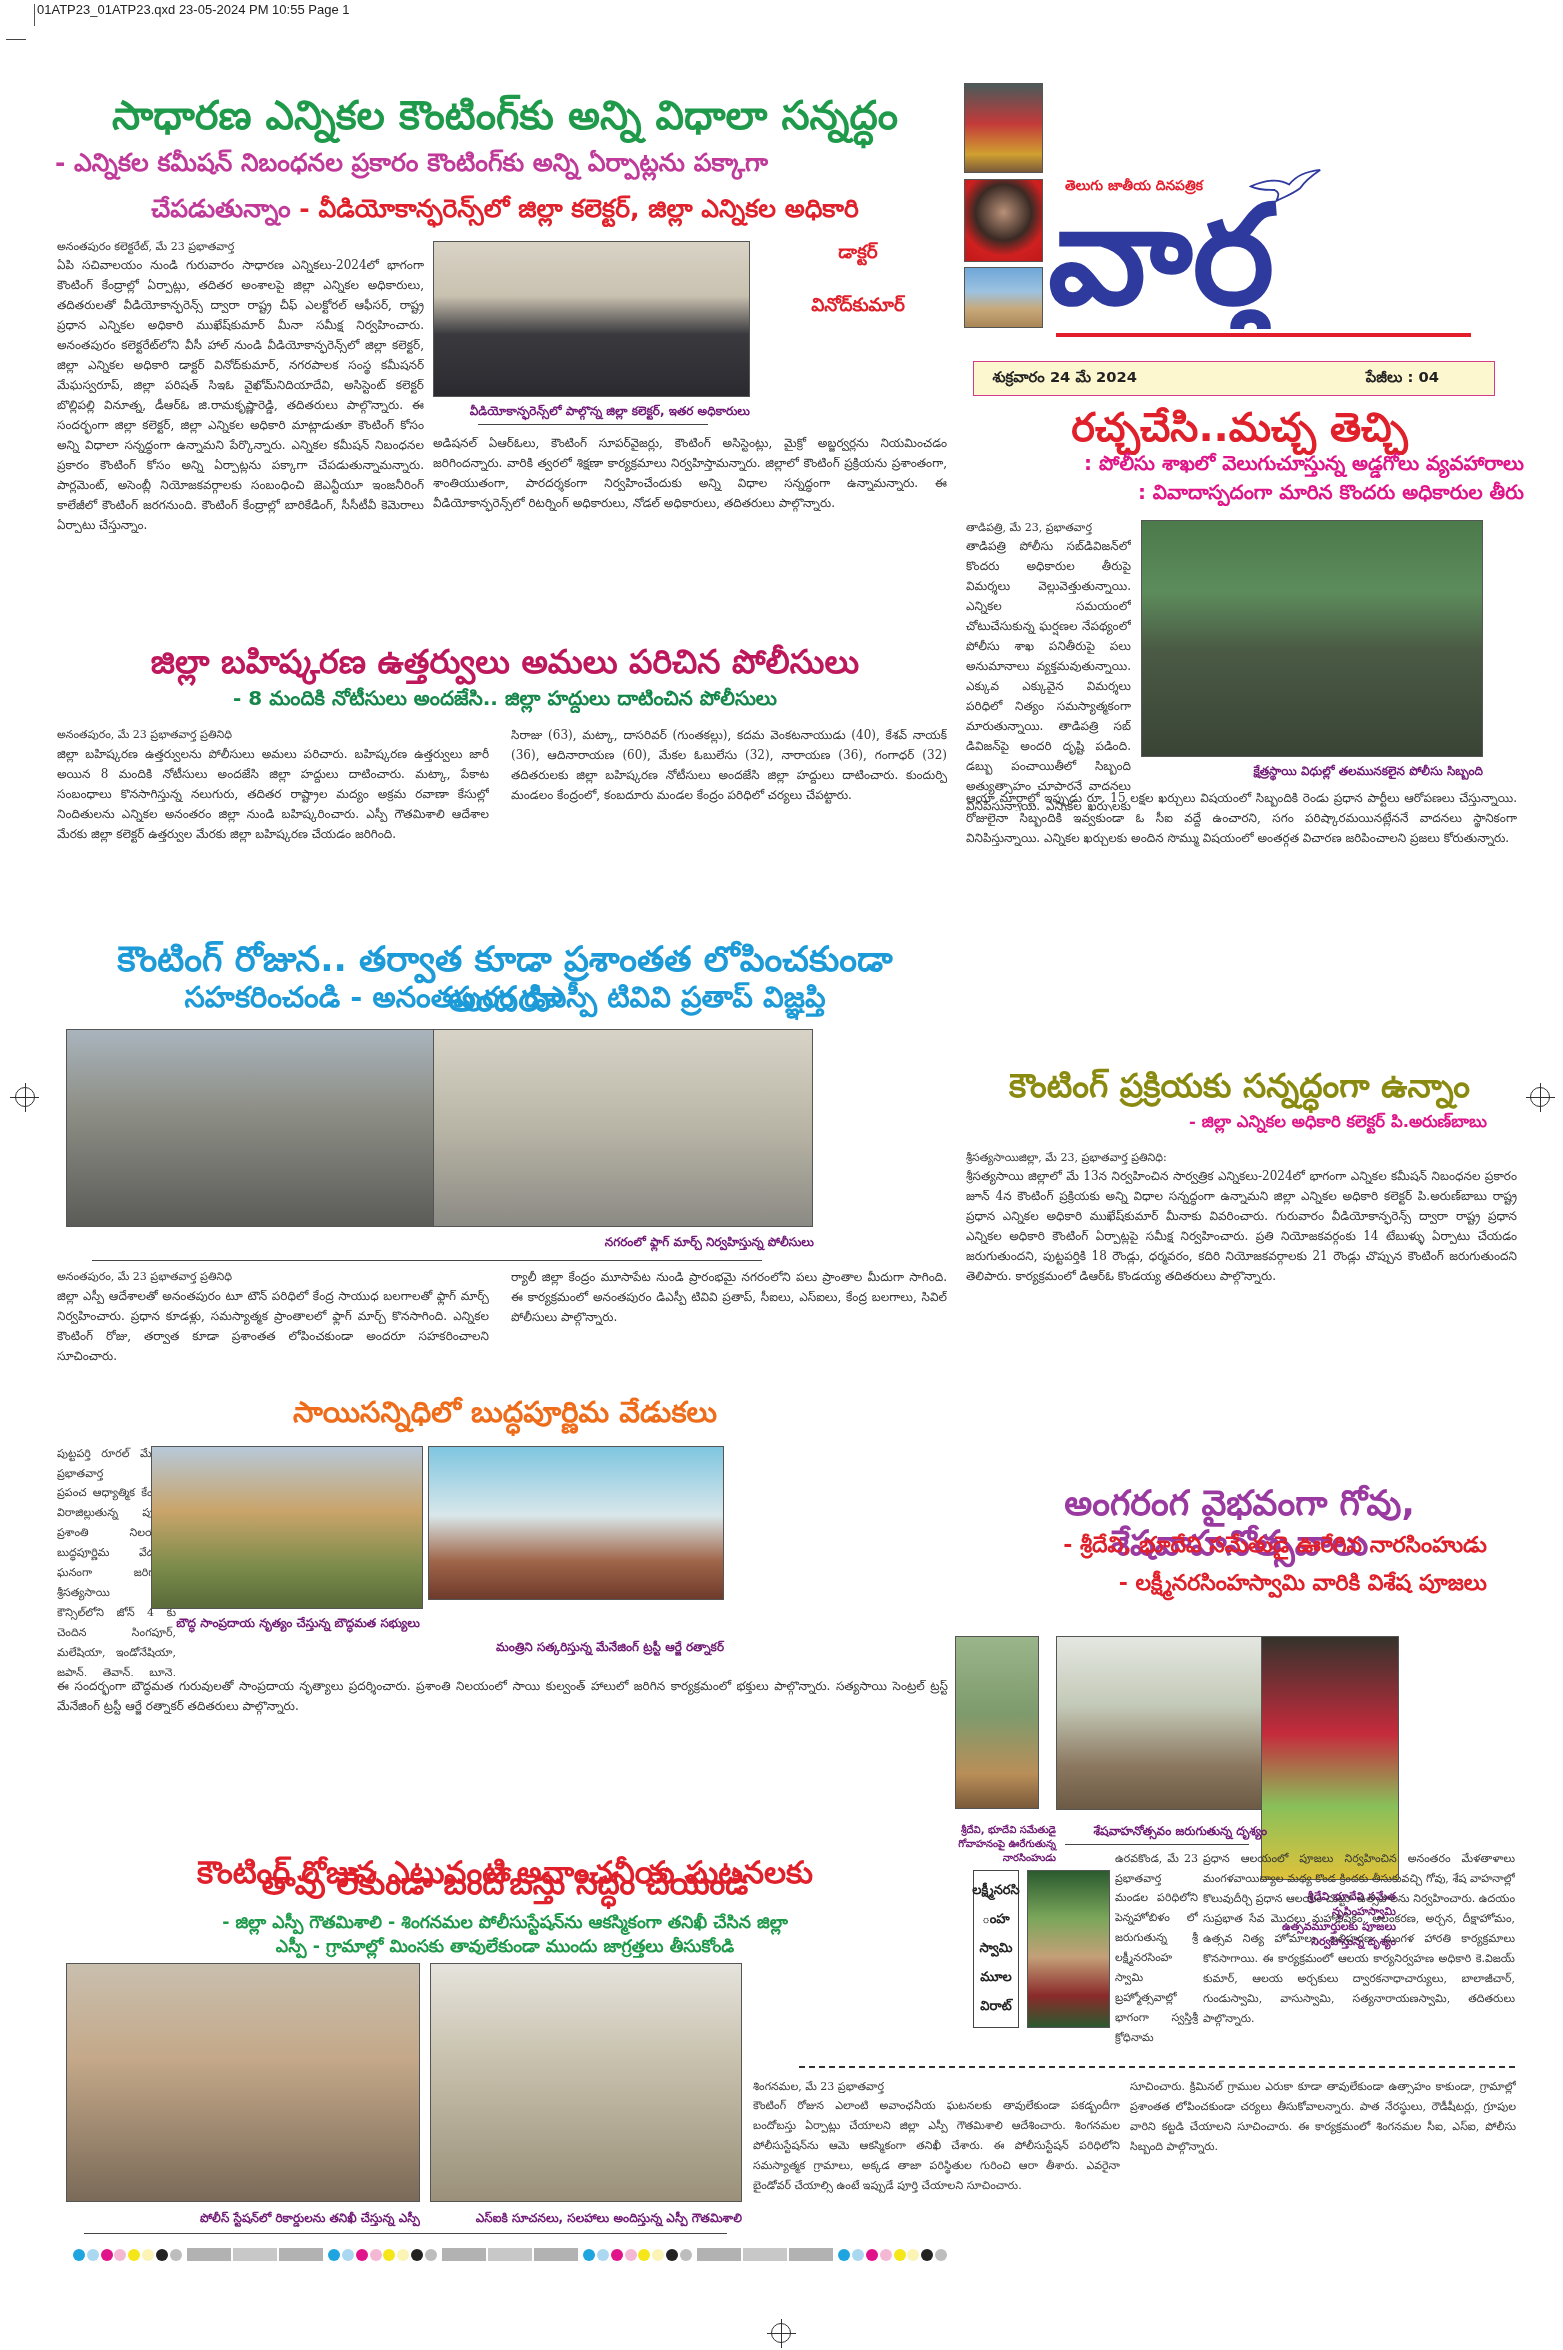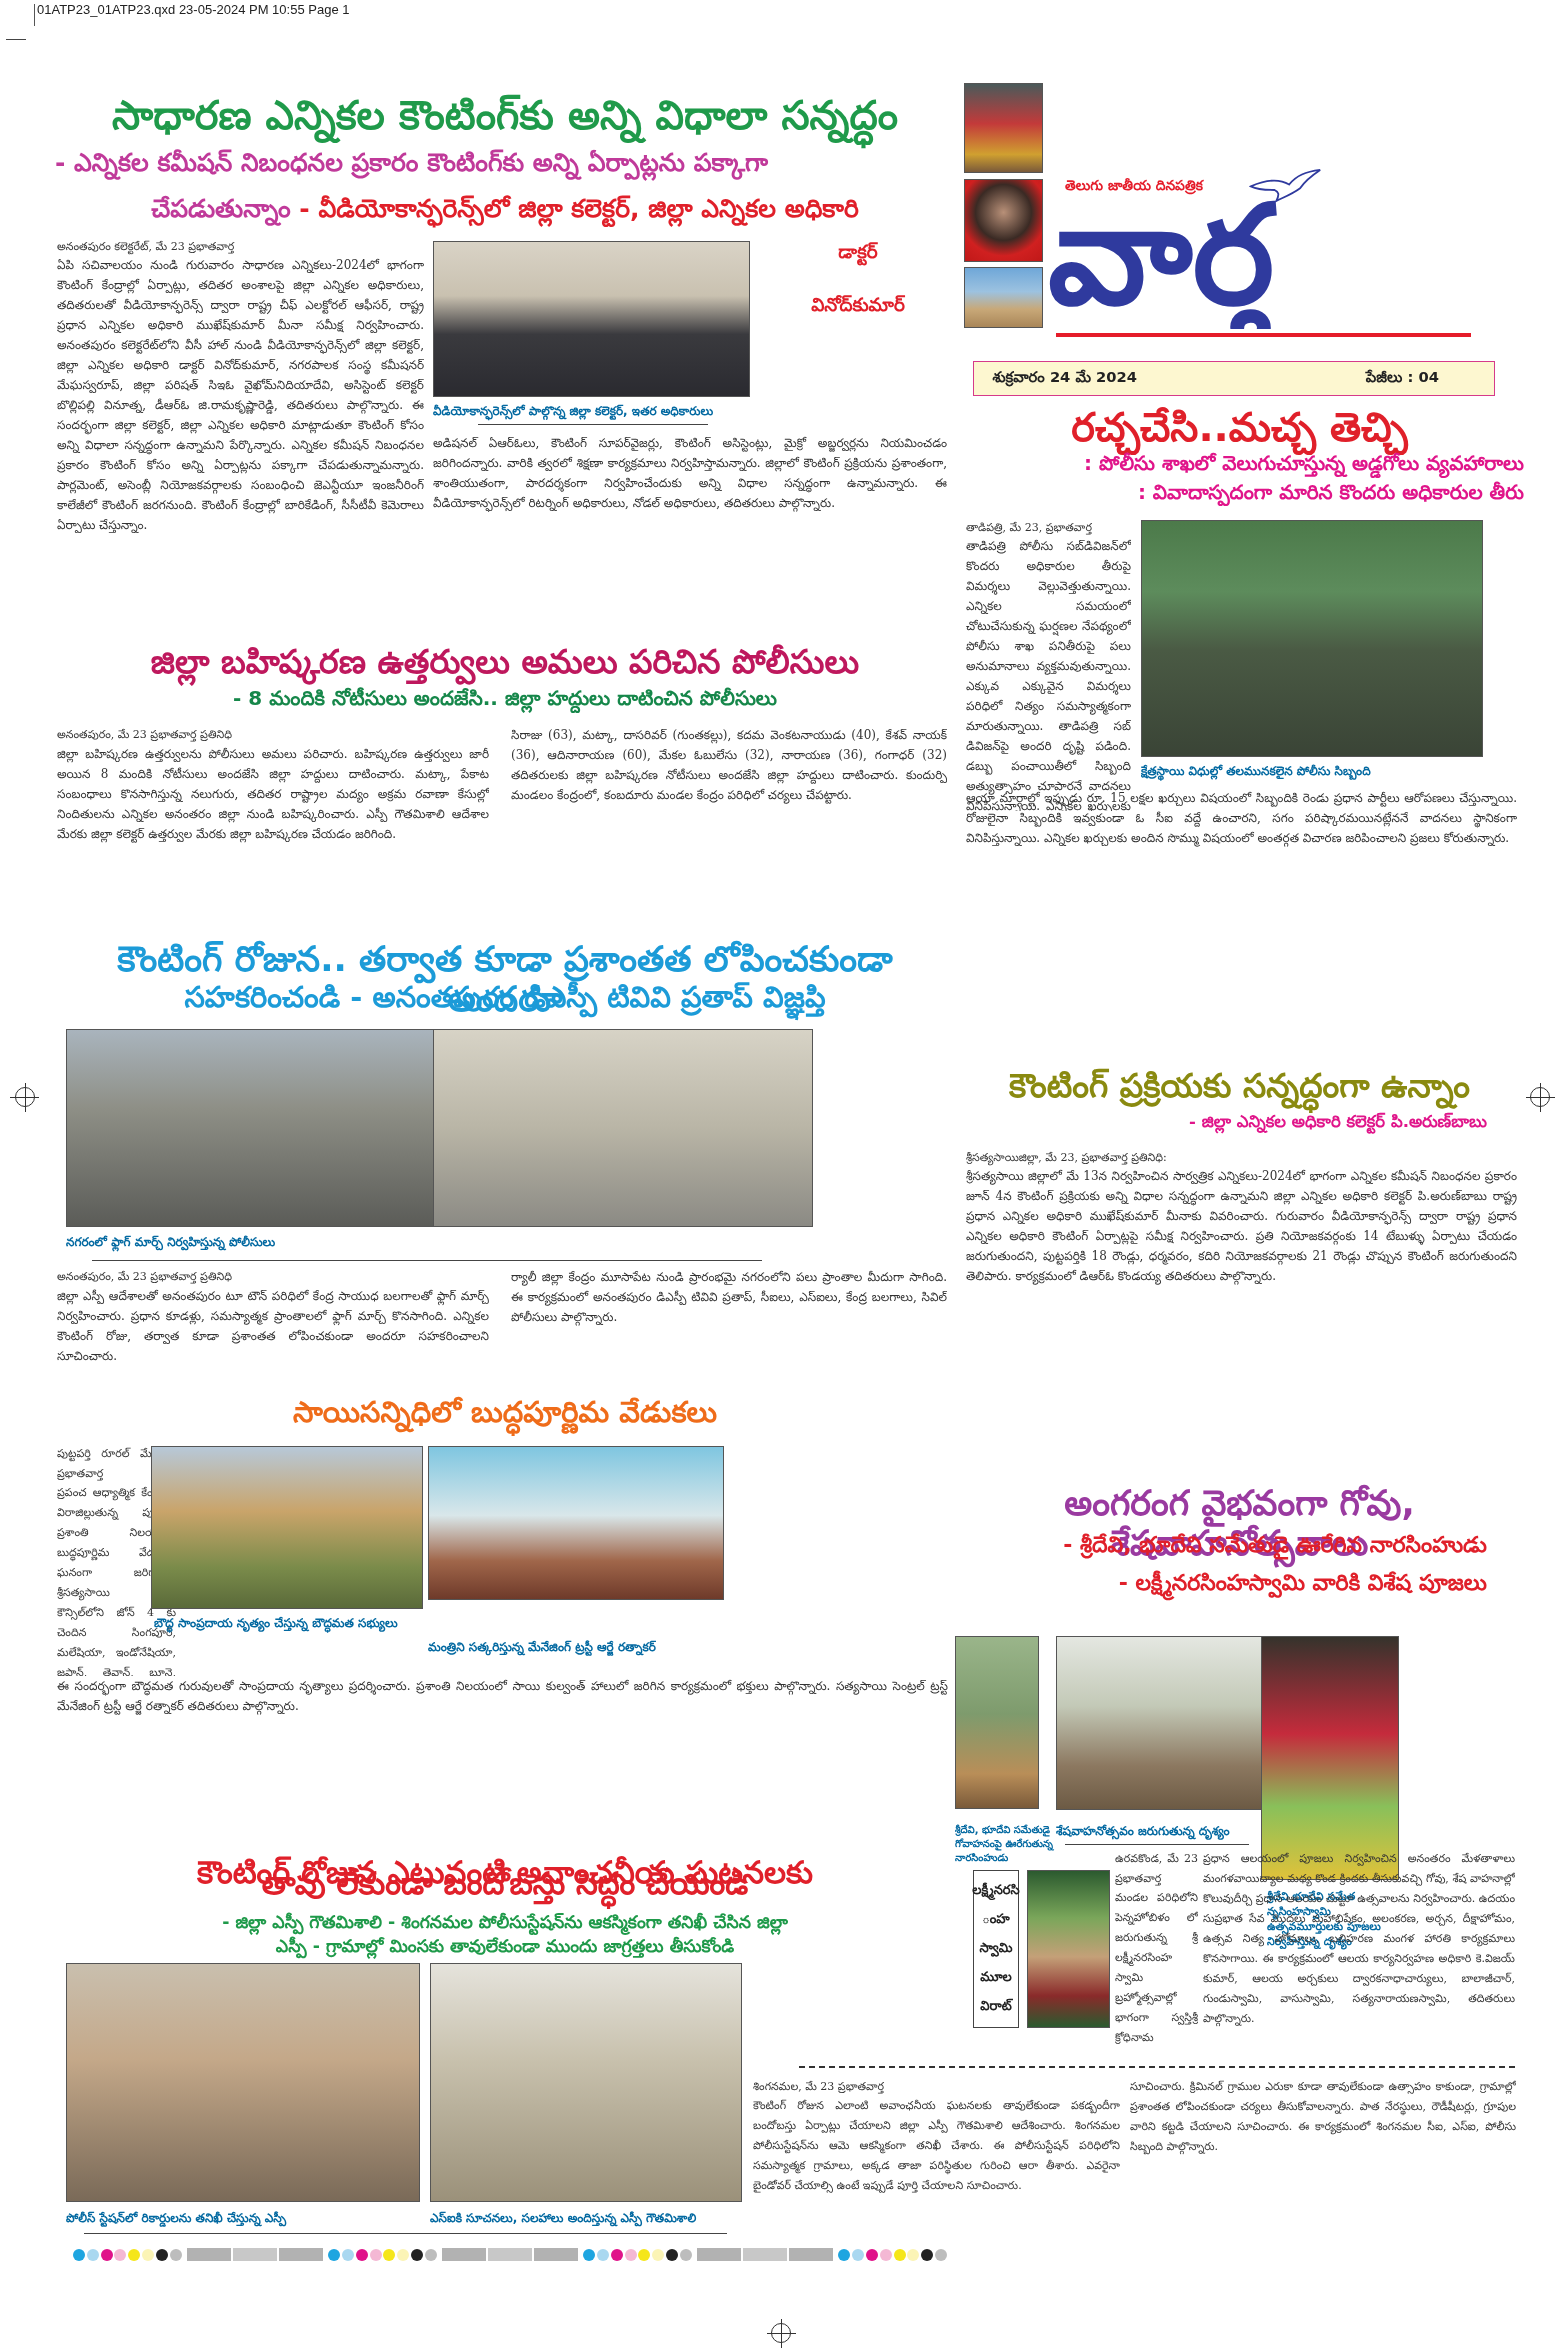--- a/index.html
+++ b/index.html
@@ -20,21 +20,21 @@
   .h-red { color: #e0202a; }
   .h-blue { color: #be185d; }
   .h-cyan { color: #1c9bd8; }
   .h-olive { color: #8a8a10; }
   .h-orange { color: #ef6c1a; }
   .h-purple { color: #9a3aa0; }
   .h-pink { color: #e0158a; }
   .h-darkgreen { color: #16874a; }
 
   .body-text { font-family: "DejaVu Serif", serif; font-size: 12px; line-height: 20px; color: #333; text-align: justify; }
-  .caption { font-family: "DejaVu Sans", sans-serif; font-size: 12px; font-weight: bold; text-align: left; color: #0369a1; }
+  .caption { font-family: "DejaVu Sans", sans-serif; font-size: 12px; font-weight: bold; text-align: right; color: #701a75; }
   .rule { height: 0.9px; background: #444; }
 
   .photo { border: 0.9px solid #555; overflow: hidden; }
   .ph-meeting { background: linear-gradient(180deg,#d9d3c6 0%,#c9c1b0 35%,#3a3a3e 60%,#2a2a30 100%); }
   .ph-police { background: linear-gradient(180deg,#4c7a4a 0%,#5d8c5c 30%,#4a5a44 55%,#3a4436 100%); }
   .ph-street { background: linear-gradient(180deg,#a9b4bd 0%,#8e8f86 40%,#5b5c58 100%); }
   .ph-march { background: linear-gradient(180deg,#d7d3c6 0%,#b9b5a6 50%,#8b8a84 100%); }
   .ph-hall { background: linear-gradient(180deg,#b7c8d8 0%,#c9a46a 40%,#7a8b4a 75%,#5a6a3a 100%); }
   .ph-felicitation { background: linear-gradient(180deg,#7fc6e0 0%,#d9e7ea 45%,#a0664a 75%,#6e3a2a 100%); }
   .ph-temple1 { background: linear-gradient(180deg,#9ab58a 0%,#7e9b6d 45%,#b98e58 80%,#7a5a3a 100%); }

